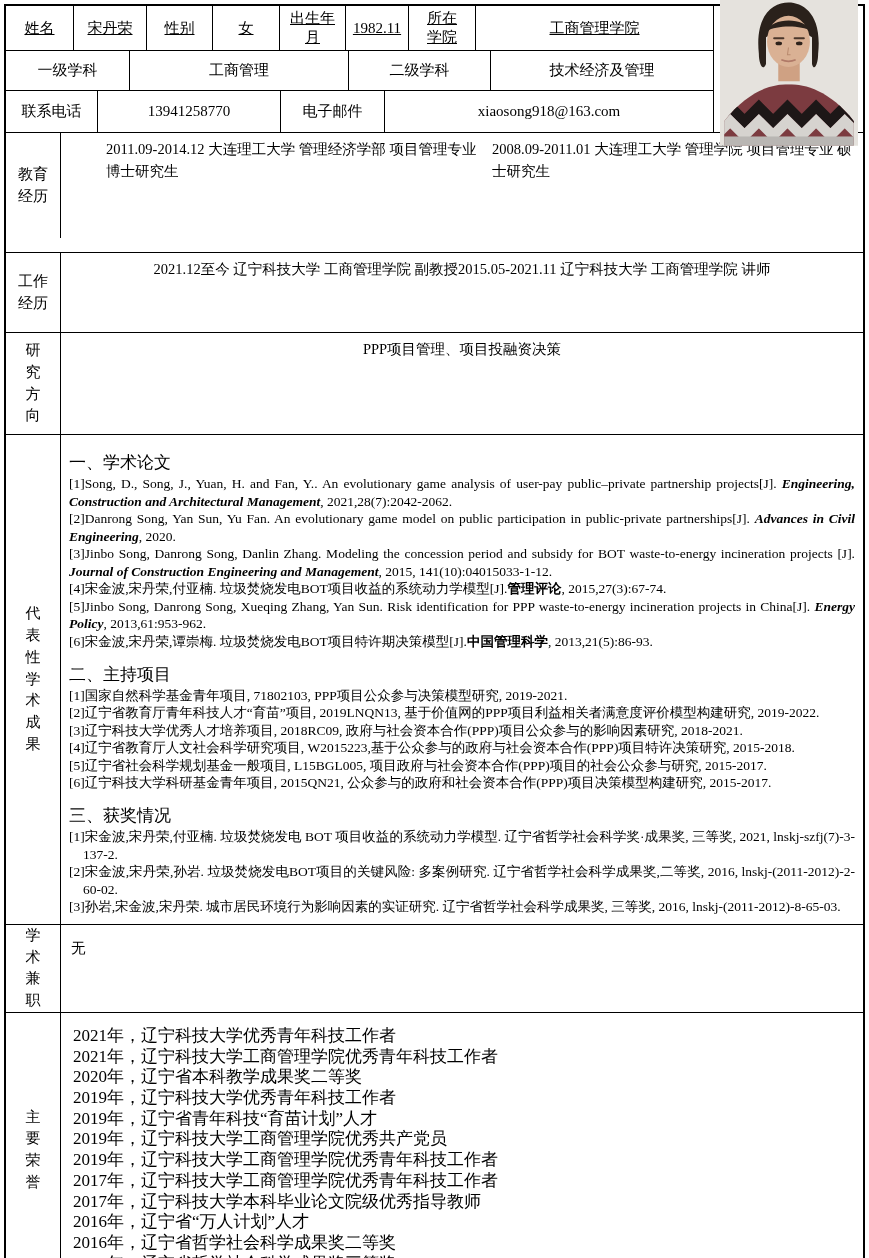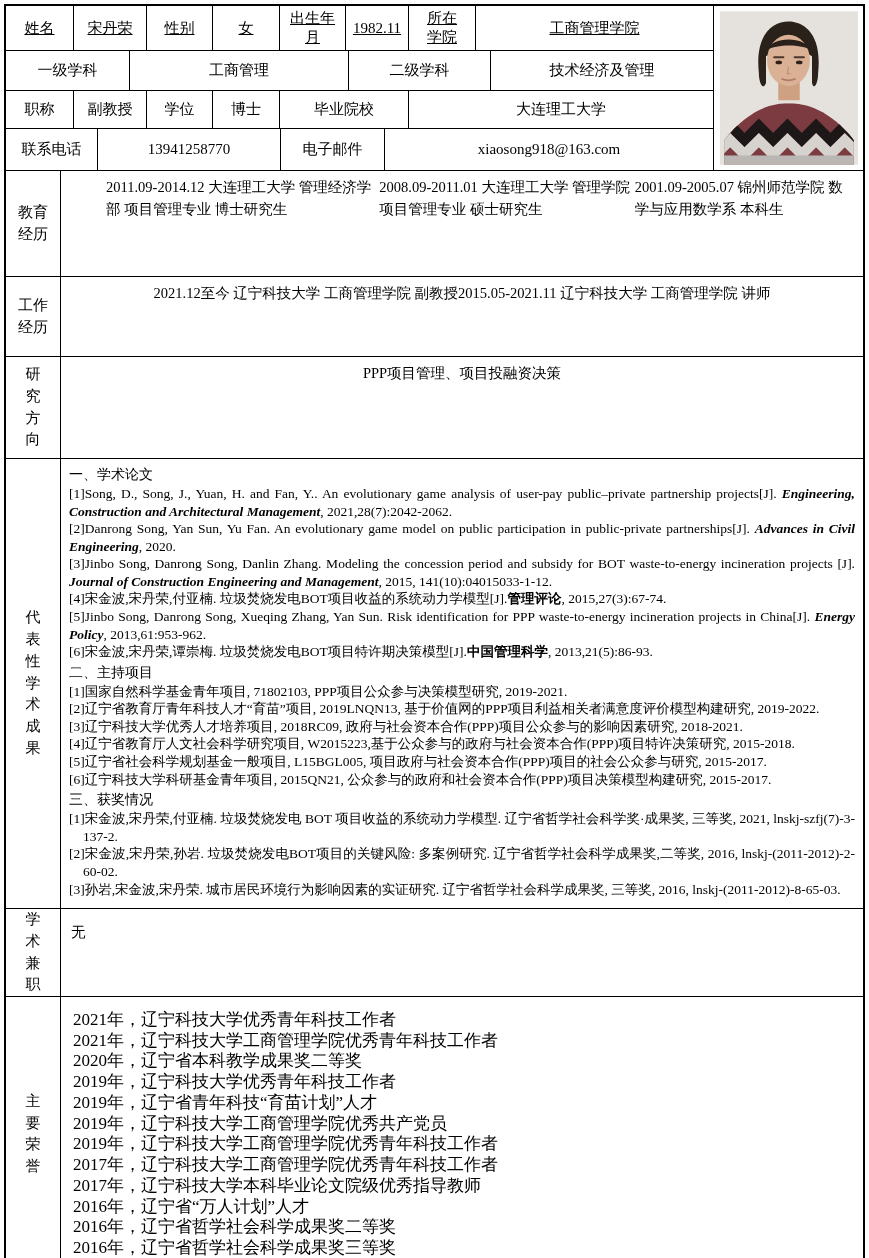--- a/index.html
+++ b/index.html
@@ -36,31 +36,31 @@
   
   .brow { display:flex; border-top:1px solid #000; }
   .blabel {
     width:55px; flex:0 0 55px; border-right:1px solid #000;
     display:flex; align-items:center; justify-content:center;
     text-align:center; font-size:15px; line-height:1.45; white-space:pre-line;
   }
   .bcontent { flex:1; padding:6px 10px; }
 
   .sec-edu      { min-height:106px;gap:35px; }
-  .sec-work     { min-height:80px; }
+  .sec-work     { min-height:80px;margin-top:14px; }
   .sec-research { min-height:102px; }
   .sec-achv     { min-height:450px; }
   .sec-part     { min-height:80px; }
   .sec-honor    { min-height:225px; }
 
   .v-center { display:flex; flex-direction:row; justify-content:center; }
   .line { font-size:14.5px; line-height:1.5; }
 
   .achv-content { padding:4px 8px 8px 8px; font-size:13.5px; line-height:1.3; }
-  .subheading { font-size:14px; margin:3px 0 1px 0; }
+  .subheading { font-size:17px; margin:13px 0 1px 0; }
   .pub-item { text-align:justify; }
   .award-item { text-align:justify; padding-left:14px; text-indent:-14px; }
   .seg-bi { font-weight:bold; font-style:italic; }
   .seg-b  { font-weight:bold; }
 
   .part-content { padding:14px 10px; font-size:14.5px; }
 
   .honor-content { padding:13px 12px; }
   .honor-line { font-size:17px; line-height:1.22; }
 
@@ -85,28 +85,20 @@
           <div class="hc" style="width:67px">所在
 学院</div>
           <div class="hc">工商管理学院</div>
         </div>
         <div class="hrow r2">
           <div class="hc" style="width:124px">一级学科</div>
           <div class="hc" style="width:219px">工商管理</div>
           <div class="hc" style="width:142px">二级学科</div>
           <div class="hc">技术经济及管理</div>
         </div>
-        <div class="hrow r3">
-          <div class="hc" style="width:68px">职称</div>
-          <div class="hc" style="width:73px">副教授</div>
-          <div class="hc" style="width:66px">学位</div>
-          <div class="hc" style="width:67px">博士</div>
-          <div class="hc" style="width:129px">毕业院校</div>
-          <div class="hc">大连理工大学</div>
-        </div>
         <div class="hrow r4">
           <div class="hc" style="width:92px">联系电话</div>
           <div class="hc" style="width:183px">13941258770</div>
           <div class="hc" style="width:104px">电子邮件</div>
           <div class="hc">xiaosong918@163.com</div>
         </div>
       </div>
 
       <div class="photo-cell">
         <svg viewBox="0 0 135 150" aria-hidden="true">
@@ -143,21 +135,20 @@
         </svg>
       </div>
     </div>
 
     <div class="brow sec-edu">
       <div class="blabel">教育
 经历</div>
       <div class="bcontent v-center">
         <div class="line">2011.09-2014.12 大连理工大学 管理经济学部 项目管理专业 博士研究生</div>
         <div class="line">2008.09-2011.01 大连理工大学 管理学院 项目管理专业 硕士研究生</div>
-        <div class="line">2001.09-2005.07 锦州师范学院 数学与应用数学系 本科生</div>
       </div>
     </div>
 
     <div class="brow sec-work">
       <div class="blabel">工作
 经历</div>
       <div class="bcontent v-center">
         <div class="line">2021.12至今 辽宁科技大学 工商管理学院 副教授</div>
         <div class="line">2015.05-2021.11 辽宁科技大学 工商管理学院 讲师</div>
       </div>

